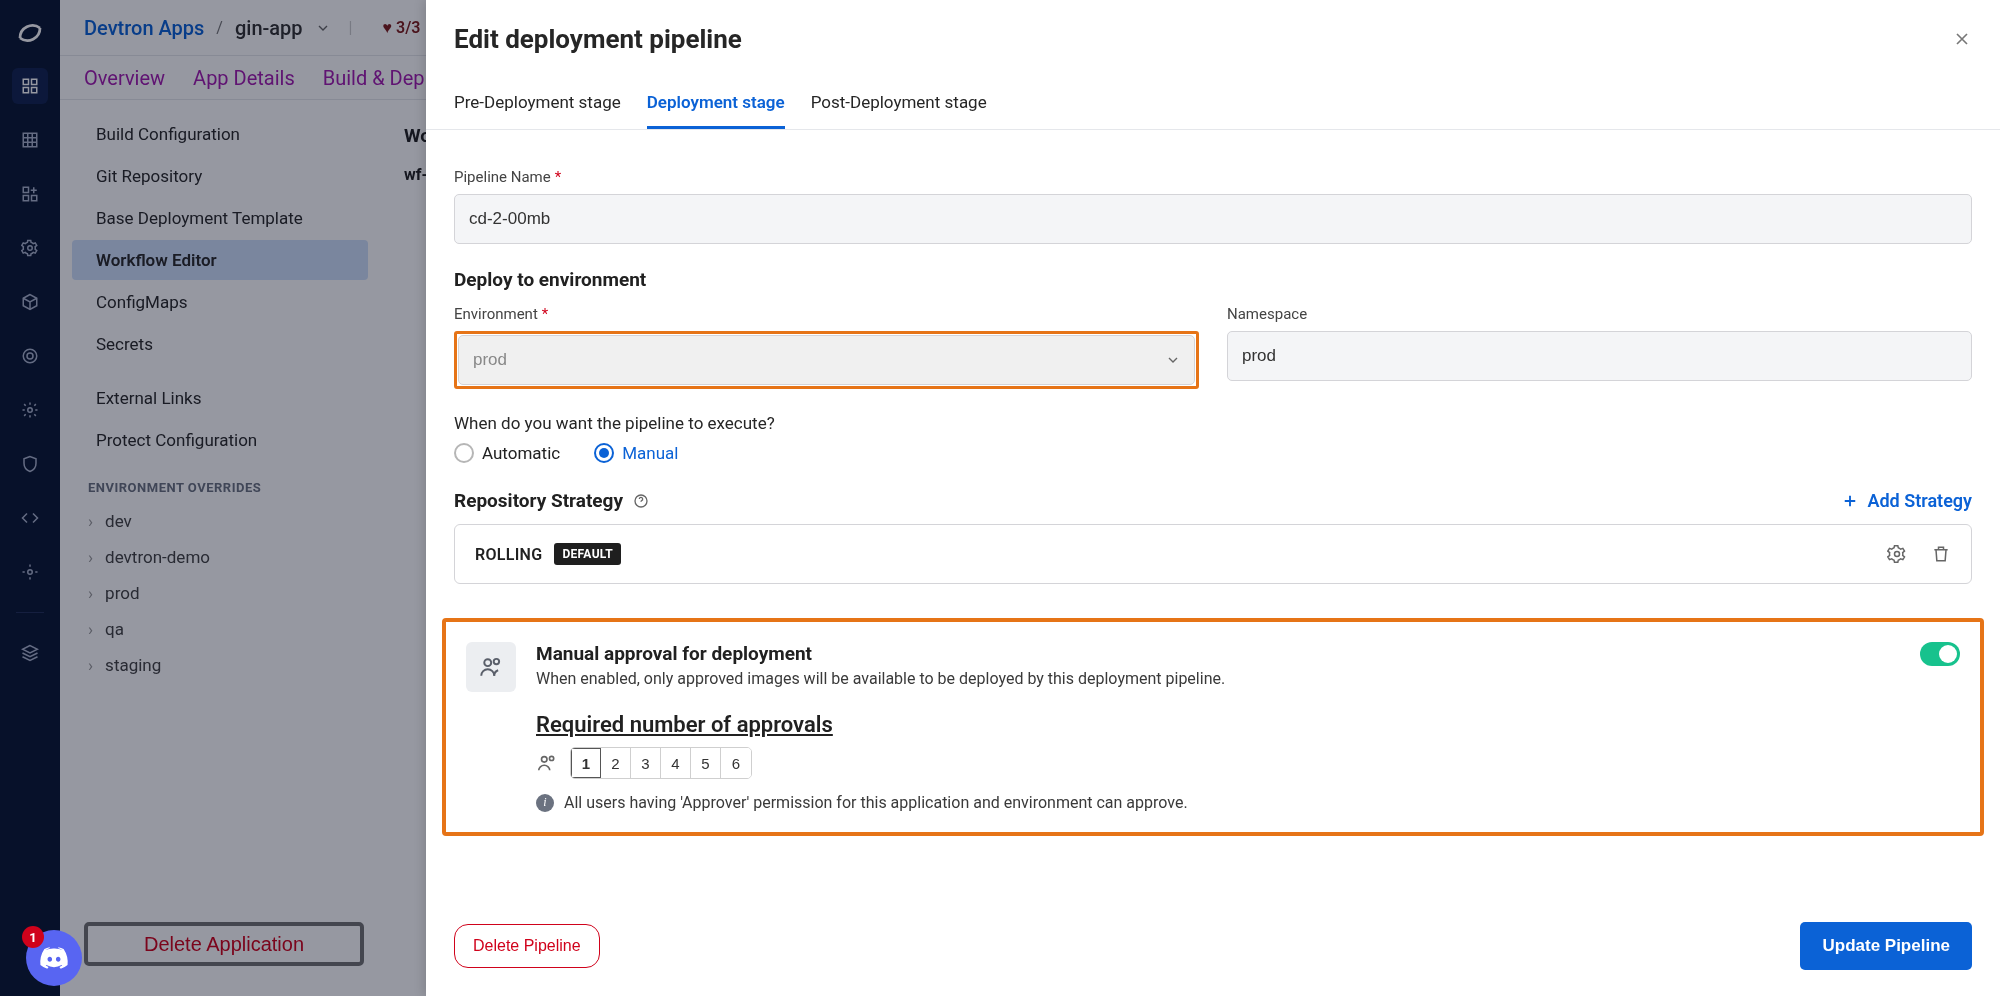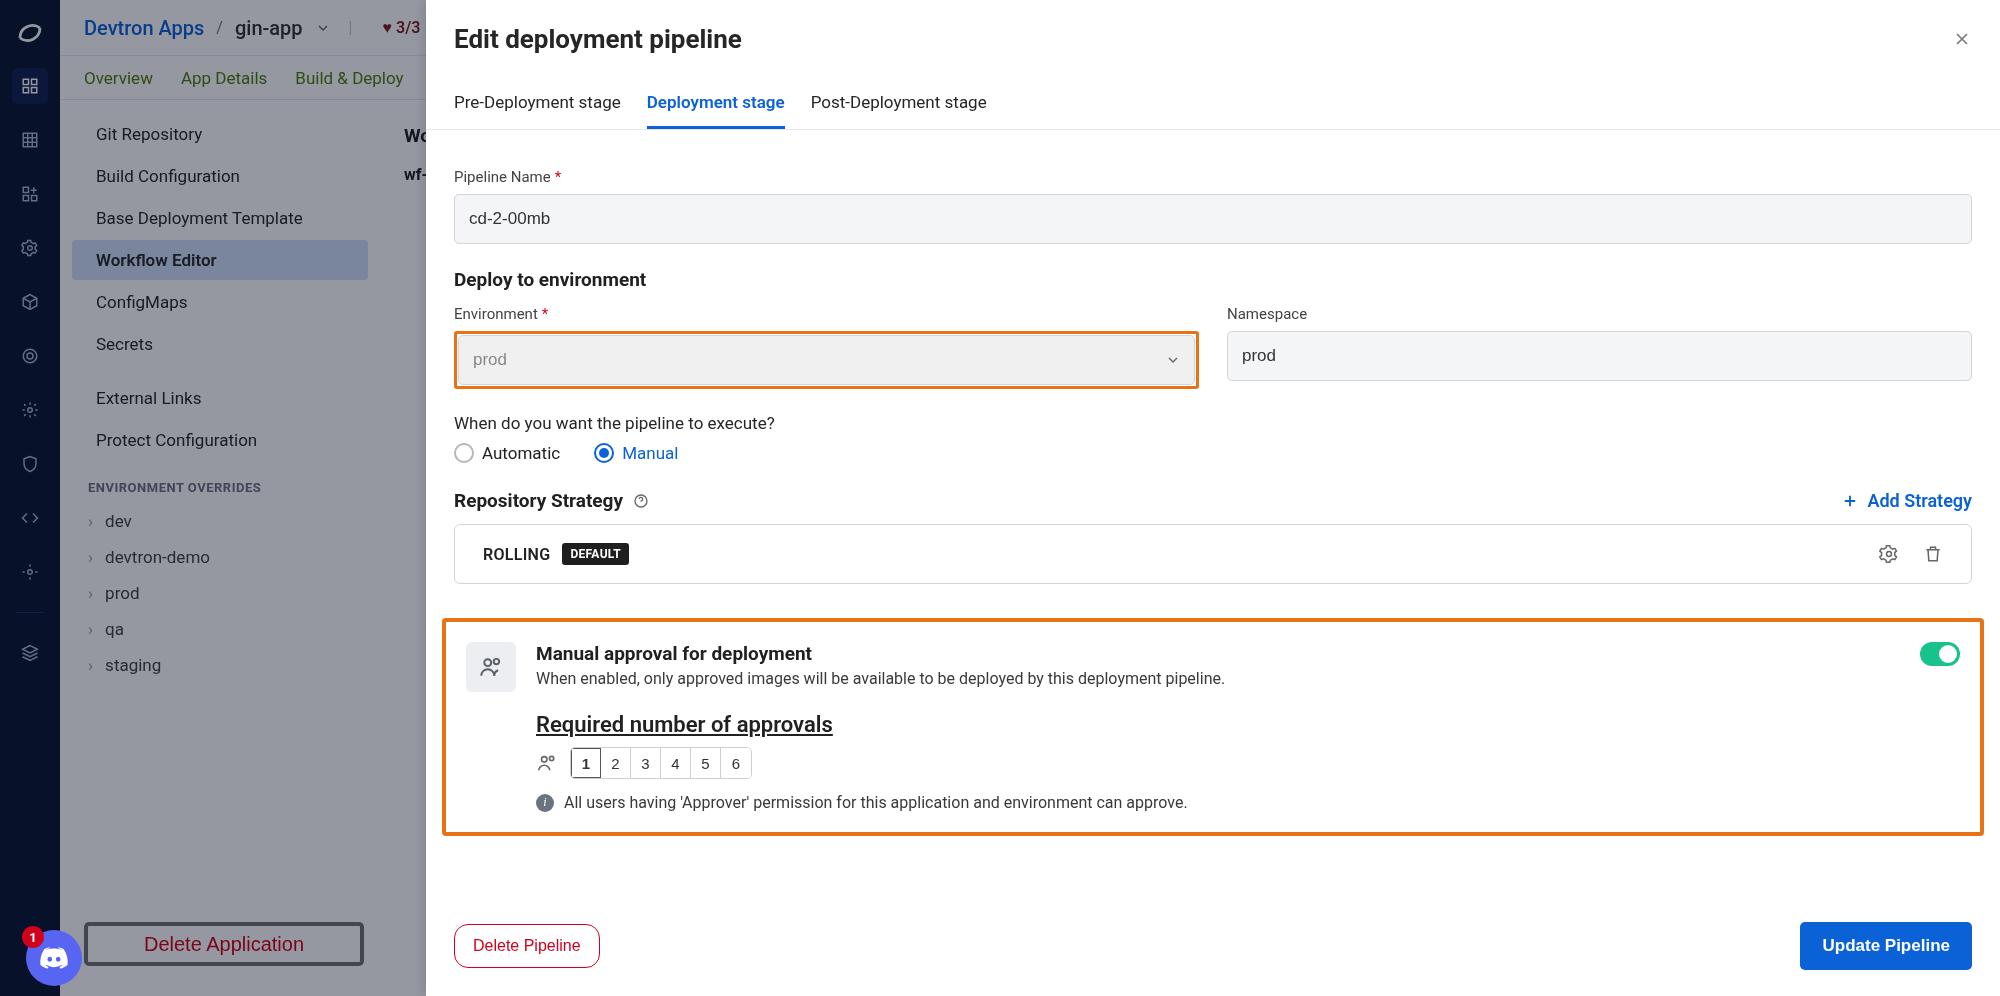--- a/index.html
+++ b/index.html
@@ -17,21 +17,21 @@
 .discord { position:absolute;left:26px;bottom:10px;width:56px;height:56px;border-radius:50%;background:#5865f2;display:flex;align-items:center;justify-content:center;color:#fff;}
 .discord-badge{position:absolute;top:-4px;left:-4px;width:22px;height:22px;border-radius:50%;background:#d0021b;color:#fff;font-size:13px;font-weight:700;display:flex;align-items:center;justify-content:center;}
 
 
 .page { position: absolute; left: 60px; top: 0; right: 0; height: 100%; }
 .topbar { height: 56px; display: flex; align-items: center; padding: 0 24px; gap: 12px; border-bottom:1px solid #e5e7eb;}
 .crumb1 { color: #0b62d6; font-size: 20px; font-weight: 500; }
 .crumb2 { color: #333; font-size: 20px; font-weight: 500; }
 .status-chip{margin-left:12px;color:#7f1d1d;font-weight:600;}
 .tabsrow { height: 44px; display:flex;align-items:center;padding:0 24px;gap:28px;border-bottom:1px solid #e5e7eb;}
-.tabsrow span{color:#4d7c0f;font-size:17px;}
+.tabsrow span{color:#a21caf;font-size:20px;}
 .layout{position:absolute;top:100px;left:0;right:0;bottom:0;display:flex;}
 .sidepanel{width:320px;padding:12px 4px;}
 .sidepanel .item{padding:10px 24px;font-size:17px;color:#2a2a2a;border-radius:4px;margin:2px 8px;}
 .sidepanel .item.selected{background:#cfe0fa;font-weight:600;}
 .sidepanel .heading{padding:18px 24px 8px;font-size:13px;letter-spacing:.5px;color:#6b7280;font-weight:700;}
 .sidepanel .env{display:flex;align-items:center;gap:12px;padding:8px 24px;color:#444;font-size:17px;}
 .chev{color:#999;}
 .mainarea{flex:1;padding:24px;}
 .mainarea h3{font-size:19px;margin-bottom:18px;}
 .wfname{font-weight:700;font-size:16px;}
@@ -66,21 +66,21 @@
 .radio{display:flex;align-items:center;gap:8px;font-size:17px;}
 .ro{width:20px;height:20px;border:2px solid #b6b6b6;border-radius:50%;display:inline-block;}
 .ro.checked{border-color:#0b62d6;display:flex;align-items:center;justify-content:center;}
 .ro.checked::after{content:"";width:10px;height:10px;background:#0b62d6;border-radius:50%;}
 .radio.manual{color:#0b62d6;}
 
 .strategy-head{display:flex;align-items:center;margin:26px 0 12px;}
 .strategy-head h4{font-size:19px;font-weight:700;margin-right:10px;}
 .info-icon{color:#666;}
 .add-strategy{margin-left:auto;display:flex;align-items:center;gap:8px;color:#0b62d6;font-size:18px;font-weight:600;}
-.strategy-card{border:1px solid #d4d4d8;border-radius:6px;padding:18px 28px;display:flex;align-items:center;}
+.strategy-card{border:1px solid #d4d4d8;border-radius:6px;padding:18px 20px;display:flex;align-items:center;}
 .strategy-name{font-size:16px;font-weight:600;margin-right:12px;letter-spacing:.3px;}
 .badge-default{background:#1f1f1f;color:#fff;font-size:12px;font-weight:700;padding:4px 8px;border-radius:3px;letter-spacing:.3px;}
 .strategy-actions{margin-left:auto;display:flex;gap:24px;color:#666;}
 
 
 .highlight-big{border:4px solid #e67417;border-radius:4px;padding:20px;margin-top:34px;margin-left:-12px;margin-right:-12px;}
 .ma-row{display:flex;align-items:flex-start;gap:20px;}
 .users-chip{width:50px;height:50px;border-radius:6px;background:#eceef1;color:#5a5f6a;display:flex;align-items:center;justify-content:center;}
 .ma-text h4{font-size:19px;font-weight:700;margin-bottom:4px;}
 .ma-text p{font-size:16px;color:#3a3a3a;}
@@ -196,22 +196,22 @@
       <span class="status-chip">♥ <span>3/3</span></span>
     </div>
     <div class="tabsrow">
       <span>Overview</span>
       <span>App Details</span>
       <span>Build &amp; Deploy</span>
       <span>Bu</span>
     </div>
     <div class="layout">
       <div class="sidepanel">
+        <div class="item">Build Configuration</div>
         <div class="item">Git Repository</div>
-        <div class="item">Build Configuration</div>
         <div class="item">Base Deployment Template</div>
         <div class="item selected">Workflow Editor</div>
         <div class="item">ConfigMaps</div>
         <div class="item">Secrets</div>
         <div style="height:10px"></div>
         <div class="item">External Links</div>
         <div class="item">Protect Configuration</div>
         <div class="heading">ENVIRONMENT OVERRIDES</div>
         <div class="env">
             <span class="chev">›</span>

